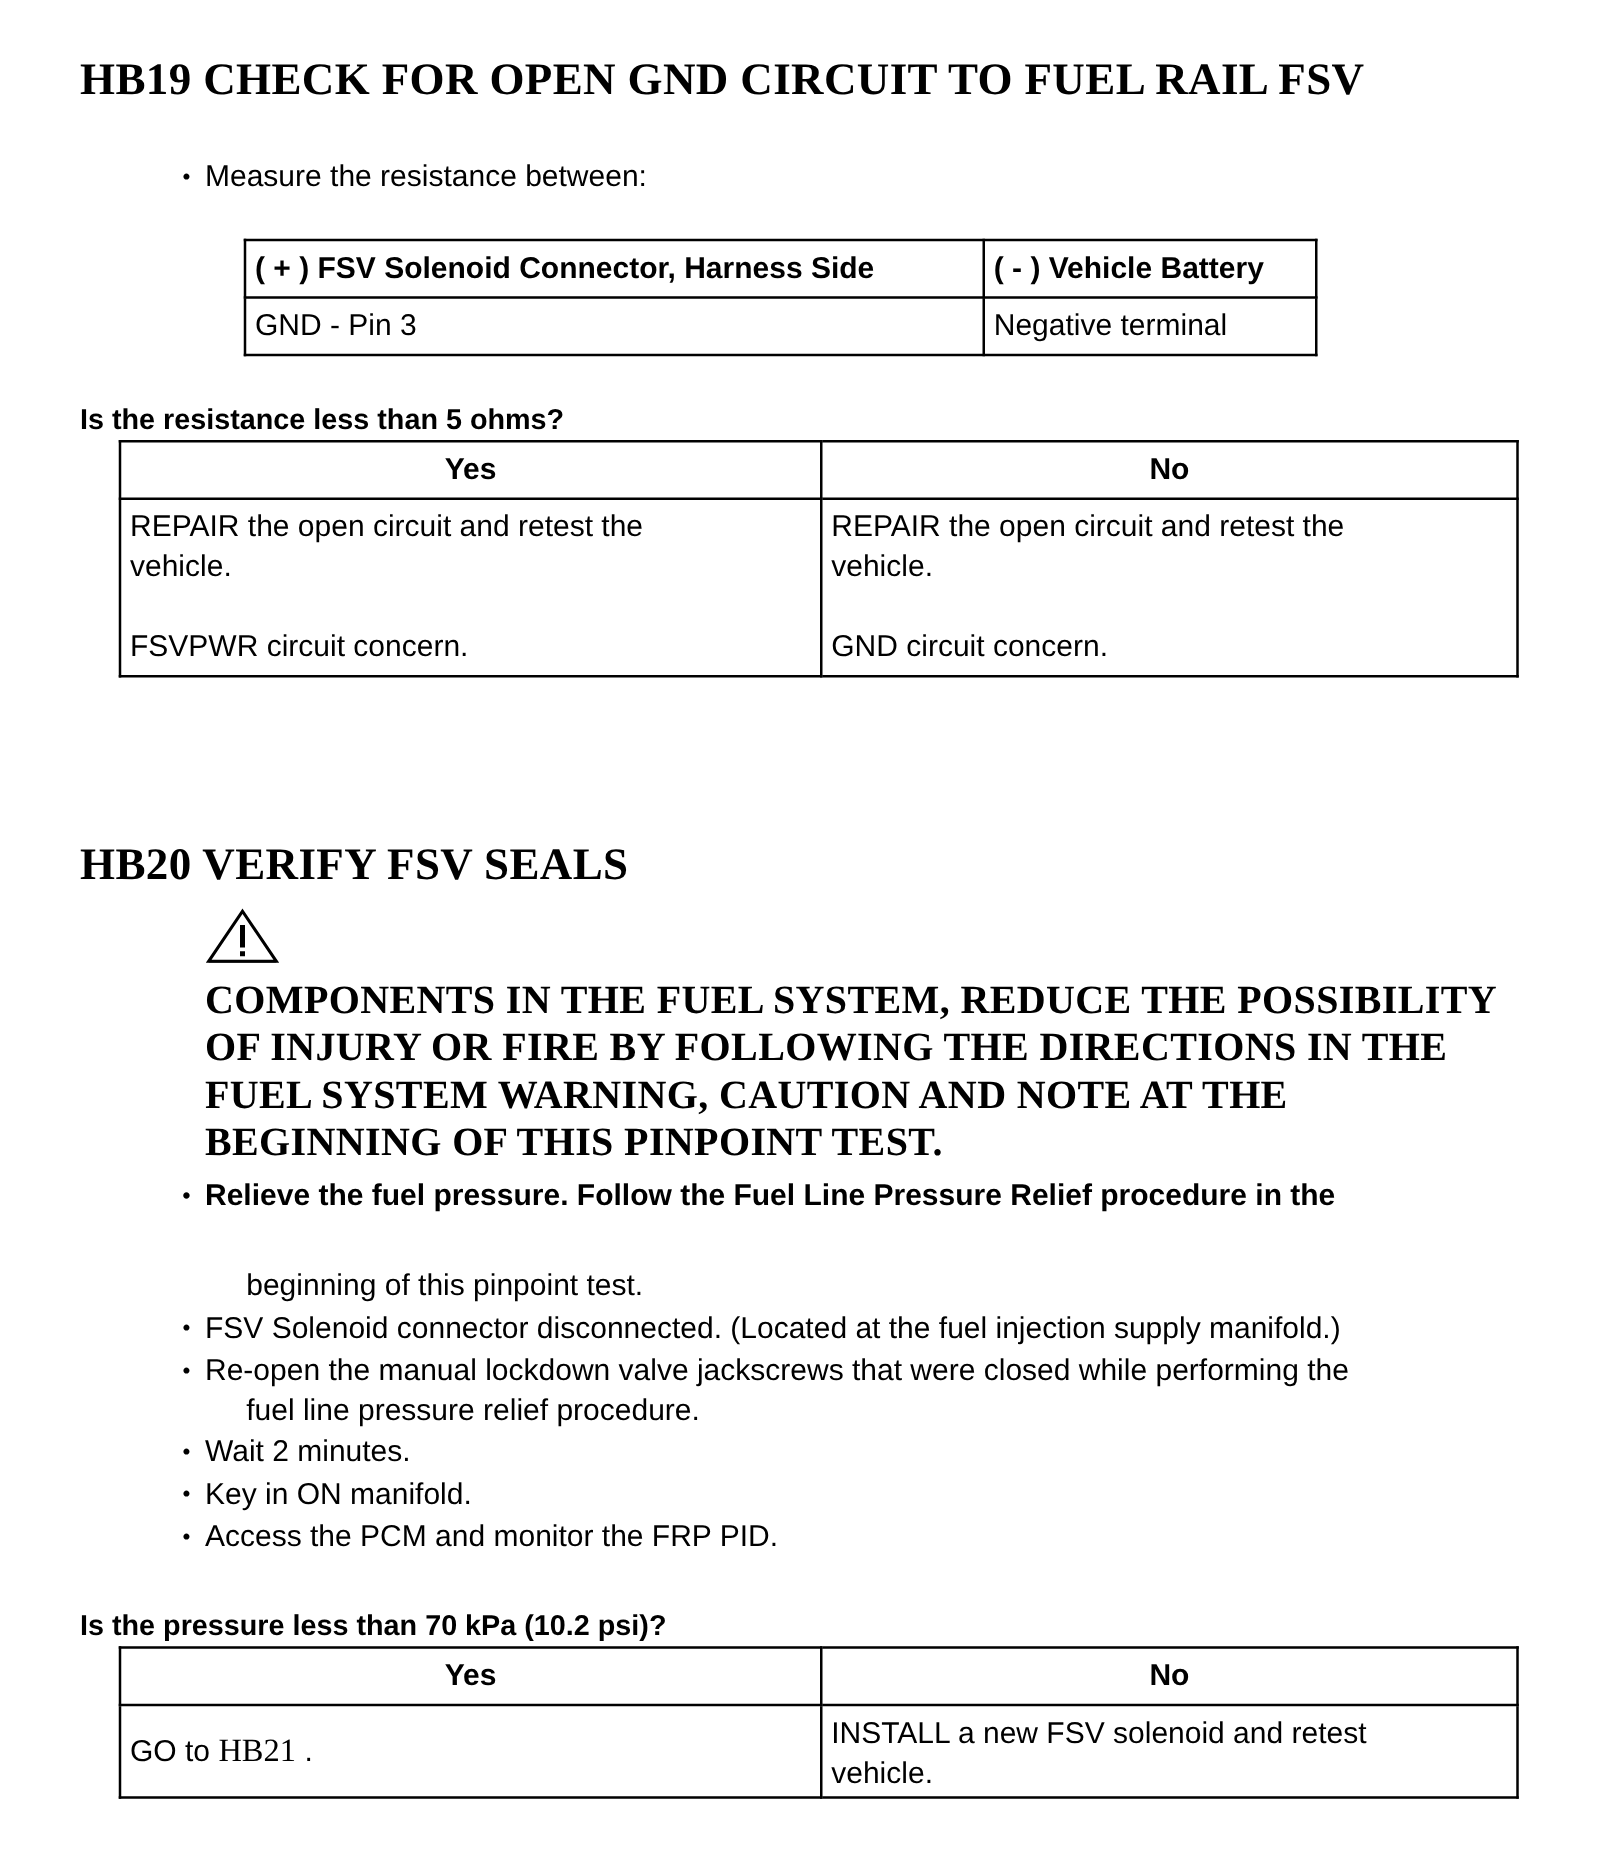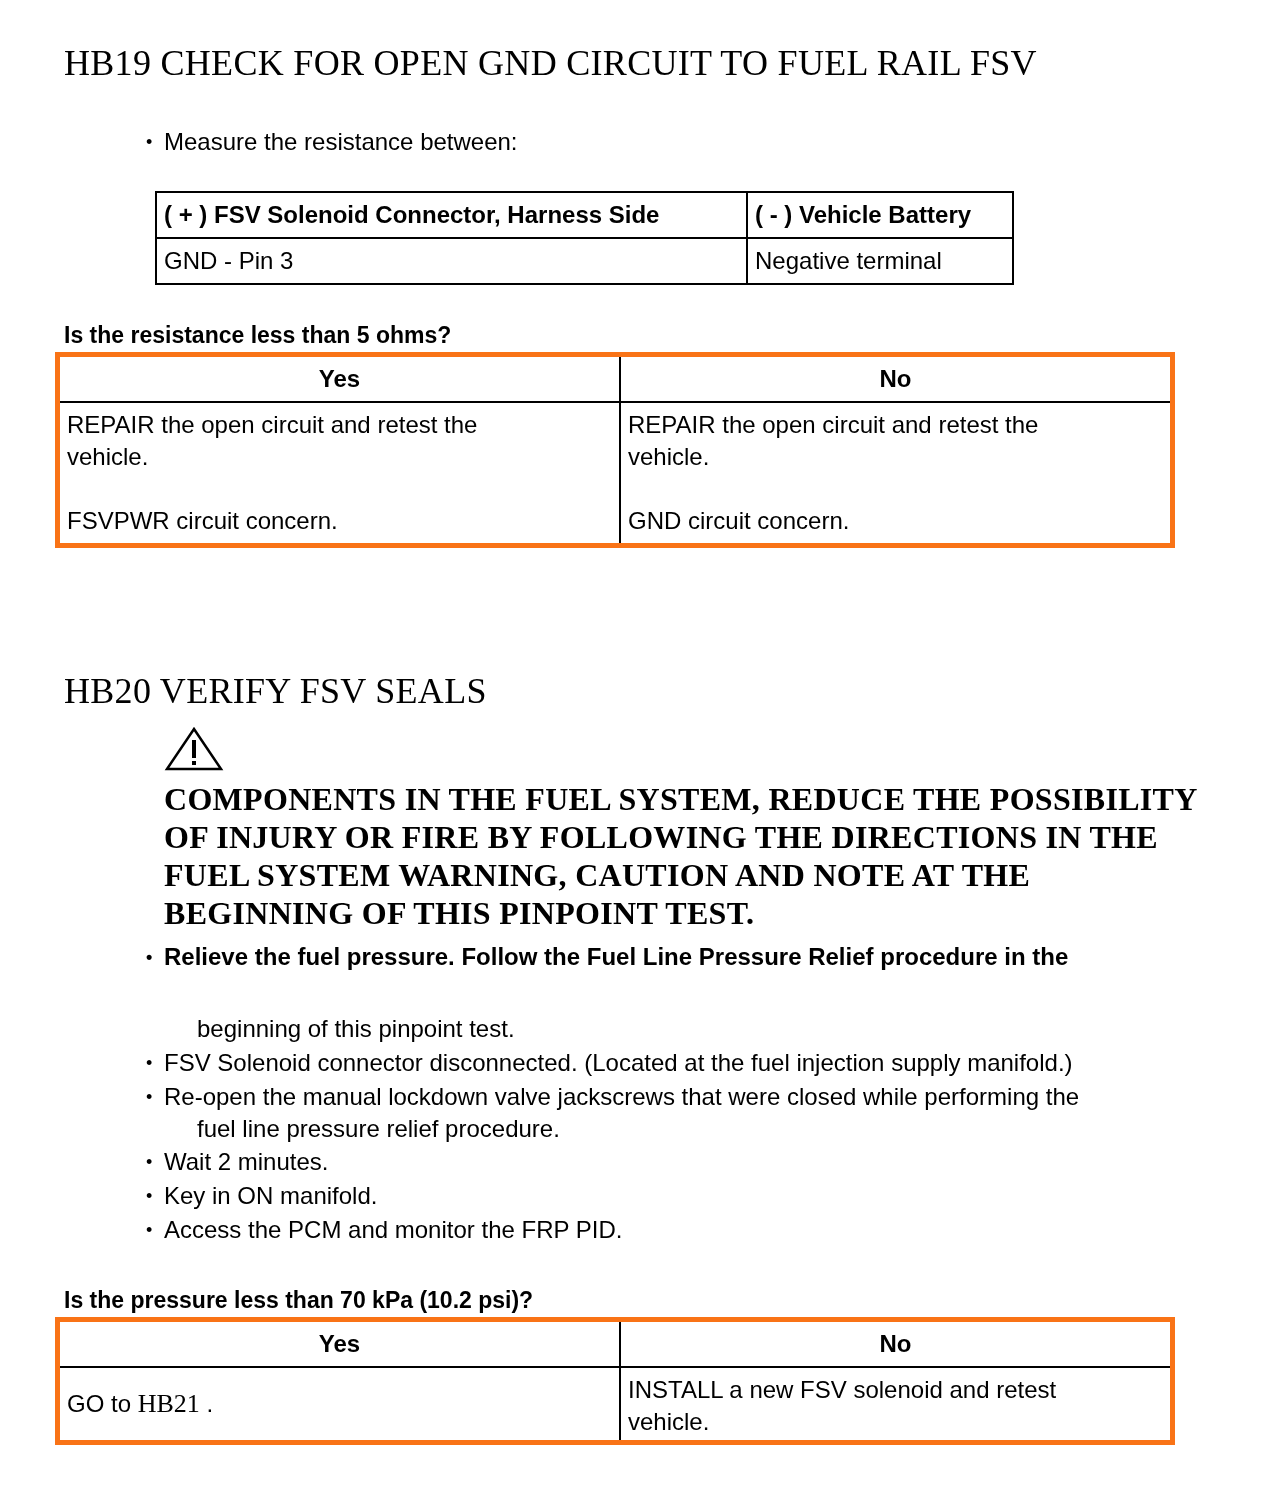--- a/index.html
+++ b/index.html
@@ -2,34 +2,34 @@
 <html><head>
   <meta charset="utf-8">
   <style>
     html, body { margin: 0; padding: 0; background: #ffffff; }
     body {
       width: 1280px; height: 1494px; position: relative; overflow: hidden;
       color: #000; font-family: "Liberation Sans", sans-serif;
     }
     .h1 {
       position: absolute; left: 64px;
-      font-family: "Liberation Serif", serif; font-weight: normal;
+      font-family: "Liberation Serif", serif; font-weight: bold;
       font-size: 36px; letter-spacing: 0.3px; margin: 0; white-space: nowrap;
     }
     .bullet-line {
       position: absolute; left: 146px; font-size: 24px; white-space: nowrap;
     }
     .bullet-line .dot { display: inline-block; width: 18px; font-size: 18px; vertical-align: 2px; }
     .cont-line { position: absolute; left: 197px; font-size: 24px; white-space: nowrap; }
-    table { border-collapse: collapse; position: absolute; }
+    table { border-collapse: collapse; position: absolute; margin-left: 40px; }
     td, th { border: 2px solid #000; font-size: 24px; padding: 0 7px; vertical-align: middle; }
     .meas th { font-weight: bold; text-align: left; height: 44px; white-space: nowrap; }
     .meas td { height: 44px; }
     .question { position: absolute; left: 64px; font-size: 23px; font-weight: bold; white-space: nowrap; }
-    .yn { border: 5px solid #f97316; }
+    .yn { border: 2px solid #f97316; }
     .yn th { font-weight: bold; text-align: center; height: 44px; }
     .yn td { vertical-align: top; line-height: 32px; padding-top: 6px; }
     .warn {
       position: absolute; left: 164px; width: 1080px;
       font-family: "Liberation Serif", serif; font-weight: bold; font-size: 32px;
       line-height: 38px; letter-spacing: 0.3px;
     }
     .warn-icon { display: inline-block; vertical-align: -4px; margin-right: 6px; }
     .serif-inline { font-family: "Liberation Serif", serif; font-size: 26px; }
   </style>

